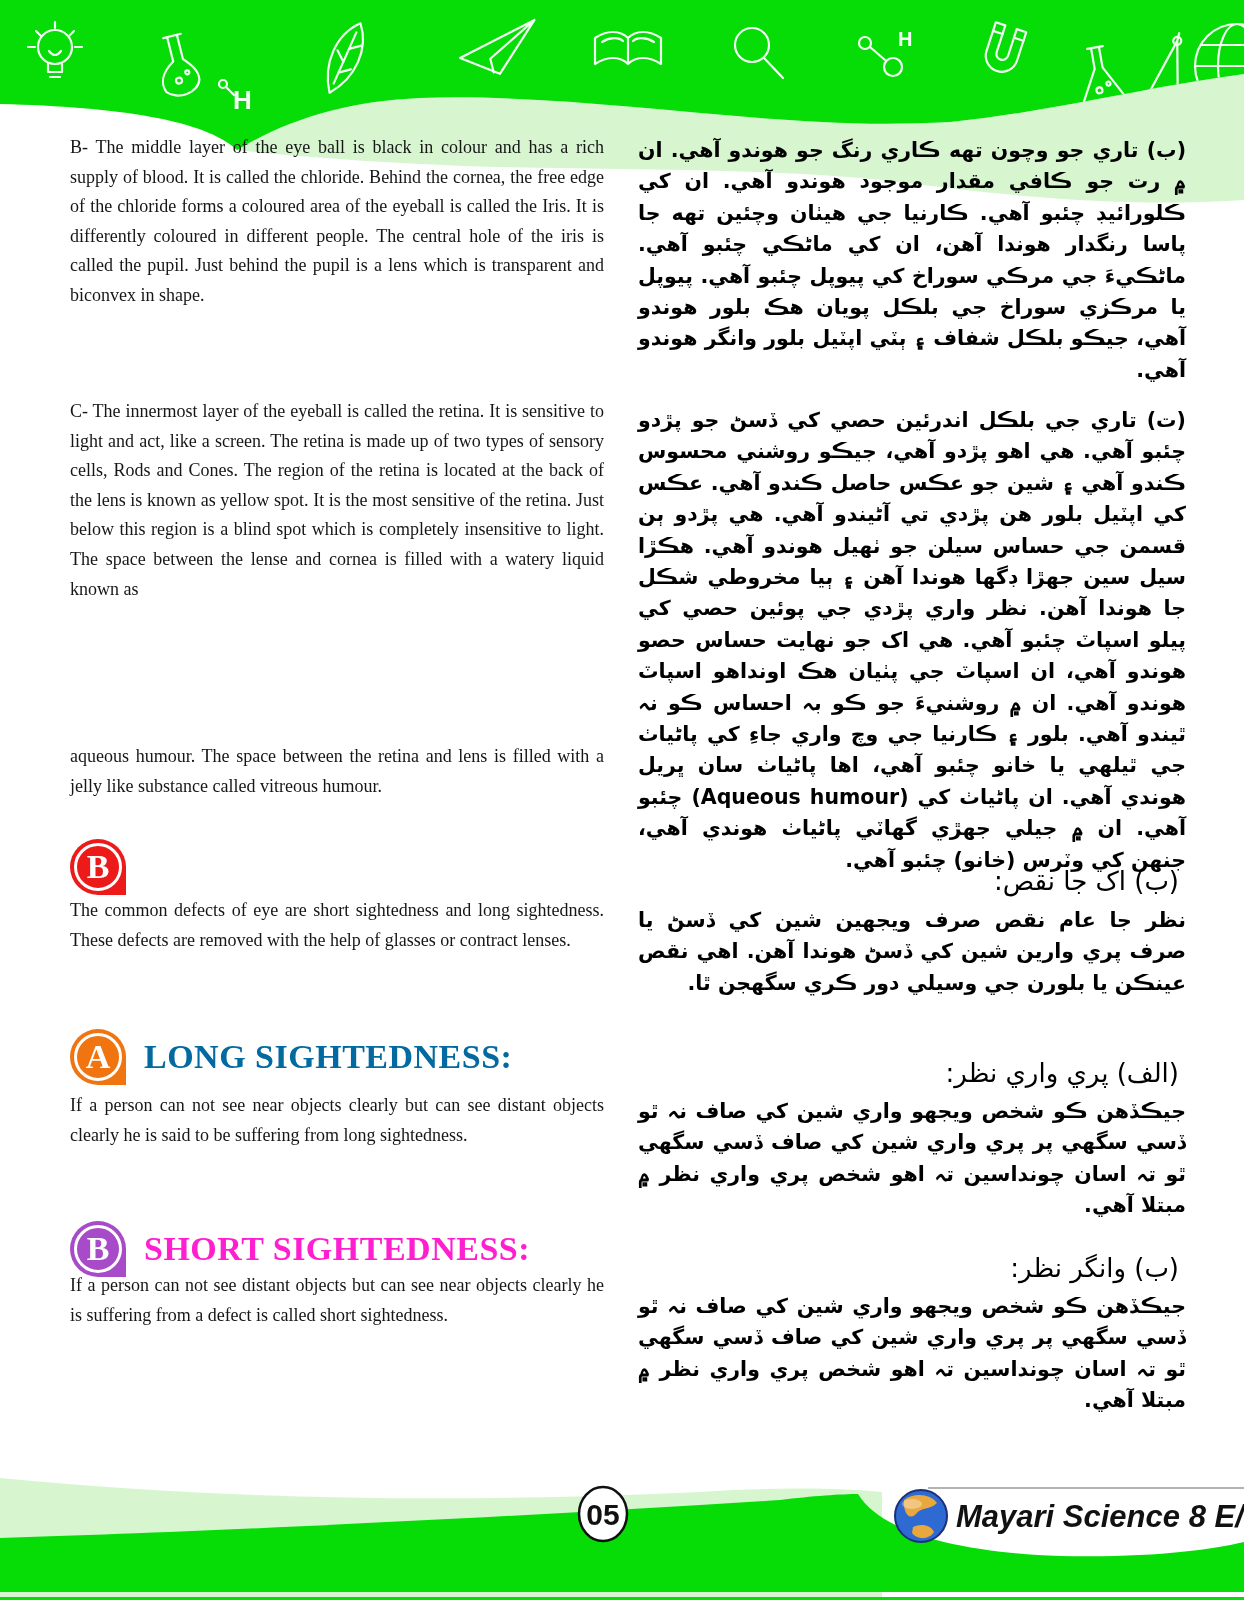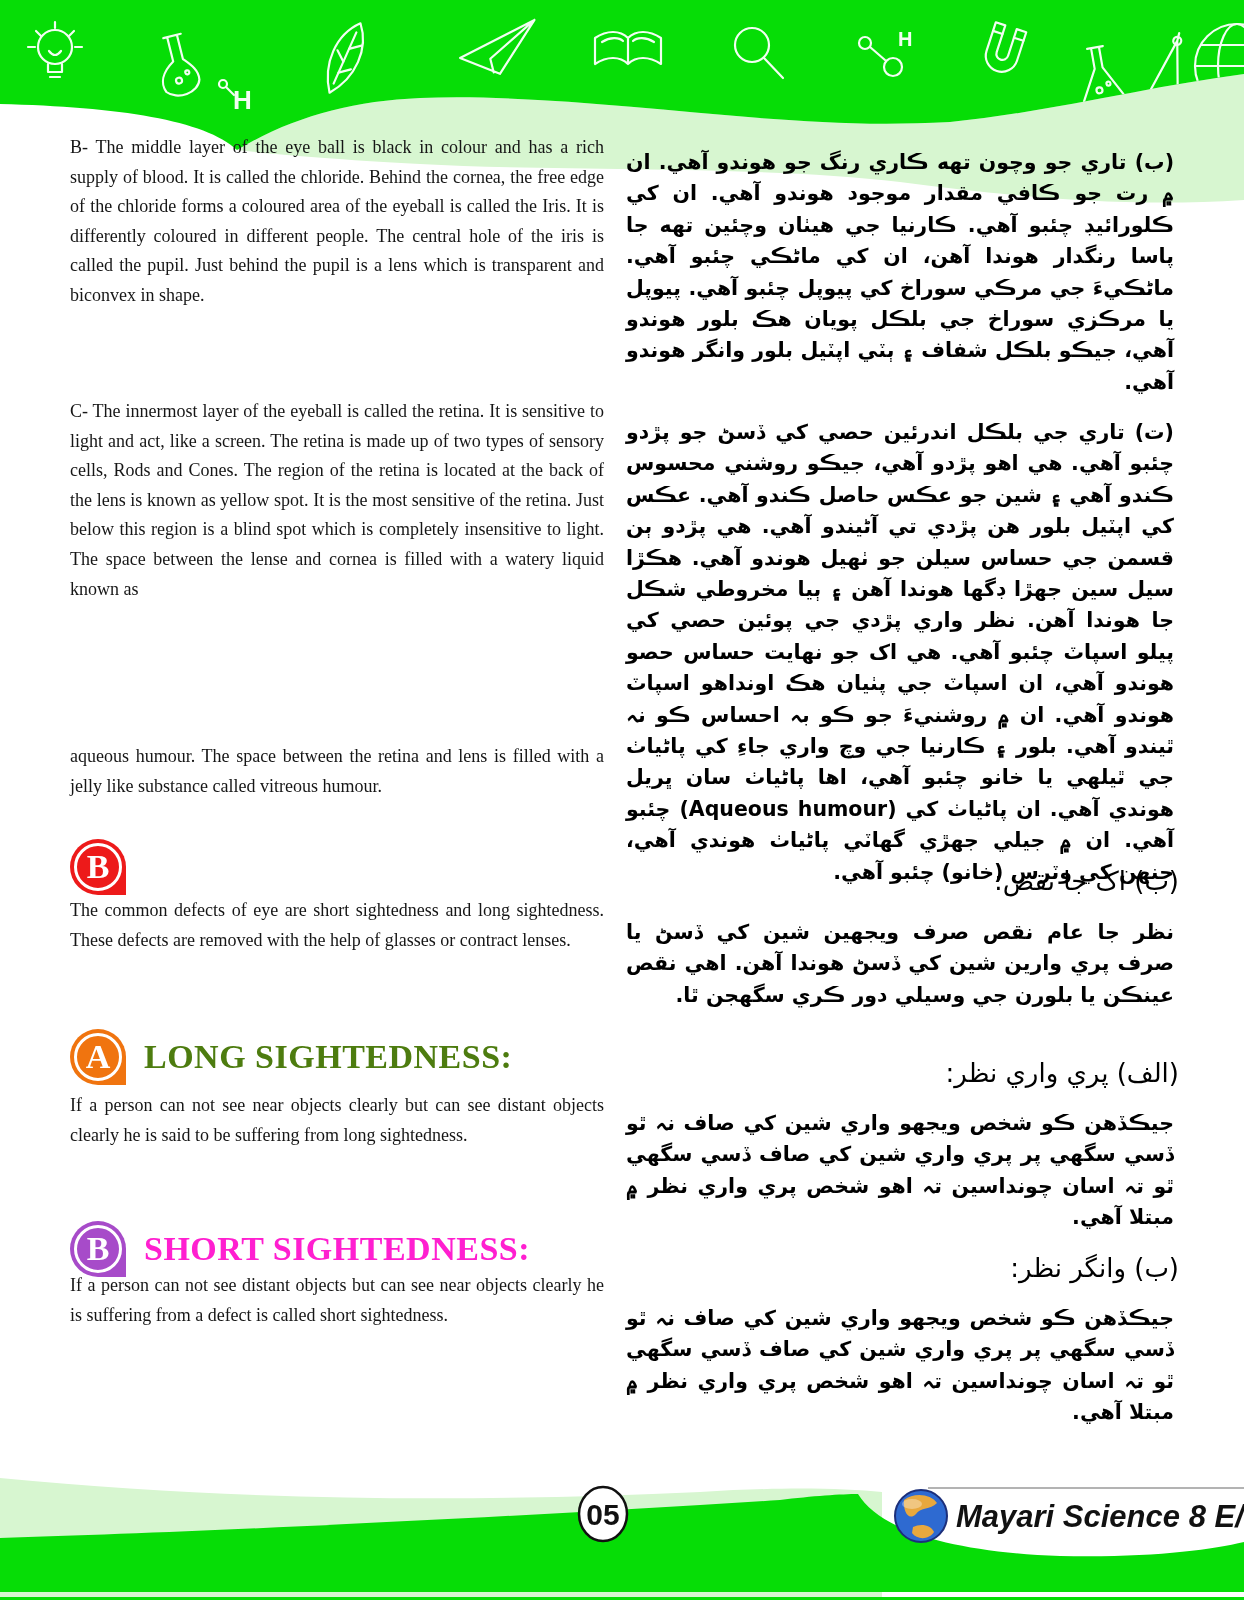--- a/index.html
+++ b/index.html
@@ -6,34 +6,34 @@
   .page{position:relative;width:1244px;height:1600px;background:#ffffff;overflow:hidden;
         font-family:"Liberation Serif",serif;}
   
   .header-svg{position:absolute;top:0;left:0;display:block;}
   .footer-svg{position:absolute;bottom:0;left:0;display:block;}
   
   .abs{position:absolute;}
   .eng{width:534px;color:#161616;}
   .eng p{margin:0;font-size:18px;line-height:29.6px;text-align:justify;}
   .snd{width:548px;direction:rtl;color:#000;font-family:"DejaVu Sans",sans-serif;font-weight:bold;}
-  .snd p{margin:12px;font-size:20.5px;line-height:31.4px;text-align:justify;}
+  .snd p{margin:0;font-size:20.5px;line-height:31.4px;text-align:justify;}
   .snd h3{margin:7px;font-size:26px;font-weight:normal;letter-spacing:-0.3px;}
   
   .sec-heading{display:flex;align-items:center;gap:18px;}
   .badge{width:56px;height:56px;border-radius:50% 50% 0 50%;position:relative;flex:0 0 auto;
          display:flex;align-items:center;justify-content:center;}
   .badge::before{content:"";position:absolute;inset:4px;border:3px solid #fff;border-radius:50%;}
   .badge span{position:relative;color:#fff;font:bold 34px "Liberation Serif",serif;z-index:1;}
   .badge-red{background:#ed1a1a;}
   .badge-orange{background:#f0740f;}
   .badge-purple{background:#a74bc9;}
   .sec-title{font-size:34px;font-weight:bold;letter-spacing:0.5px;white-space:nowrap;}
   .magenta{color:#ff1fd0;}
-  .cyan{color:#4d7c0f;}
+  .cyan{color:#0369a1;}
 </style>
 </head>
 <body>
 
 <div class="page">
 
   <svg class="header-svg" width="1244" height="225" viewBox="0 0 1244 225">
     <defs>
       <clipPath id="hdrclip">
         <path d="M0,0 H1244 V74 C1150,86 1050,112 950,122 C870,126 820,122 760,118

